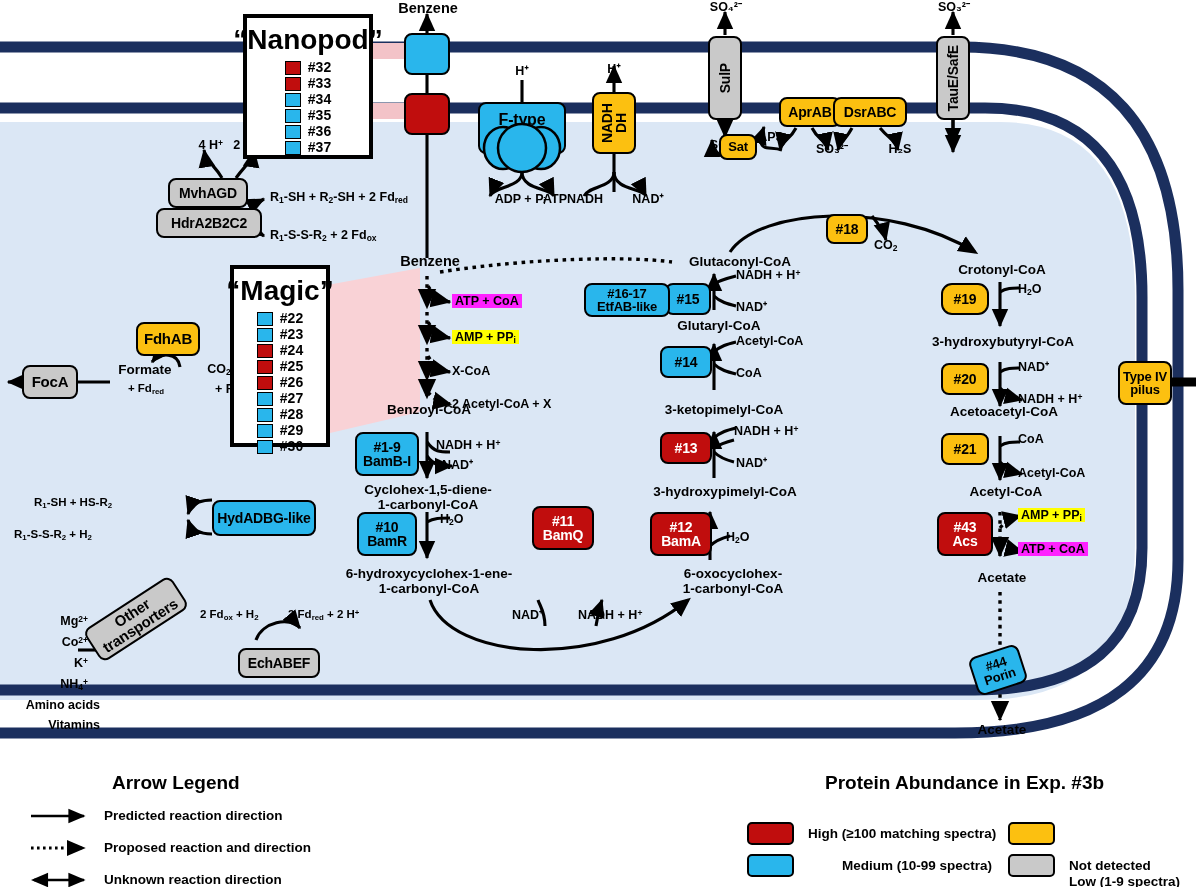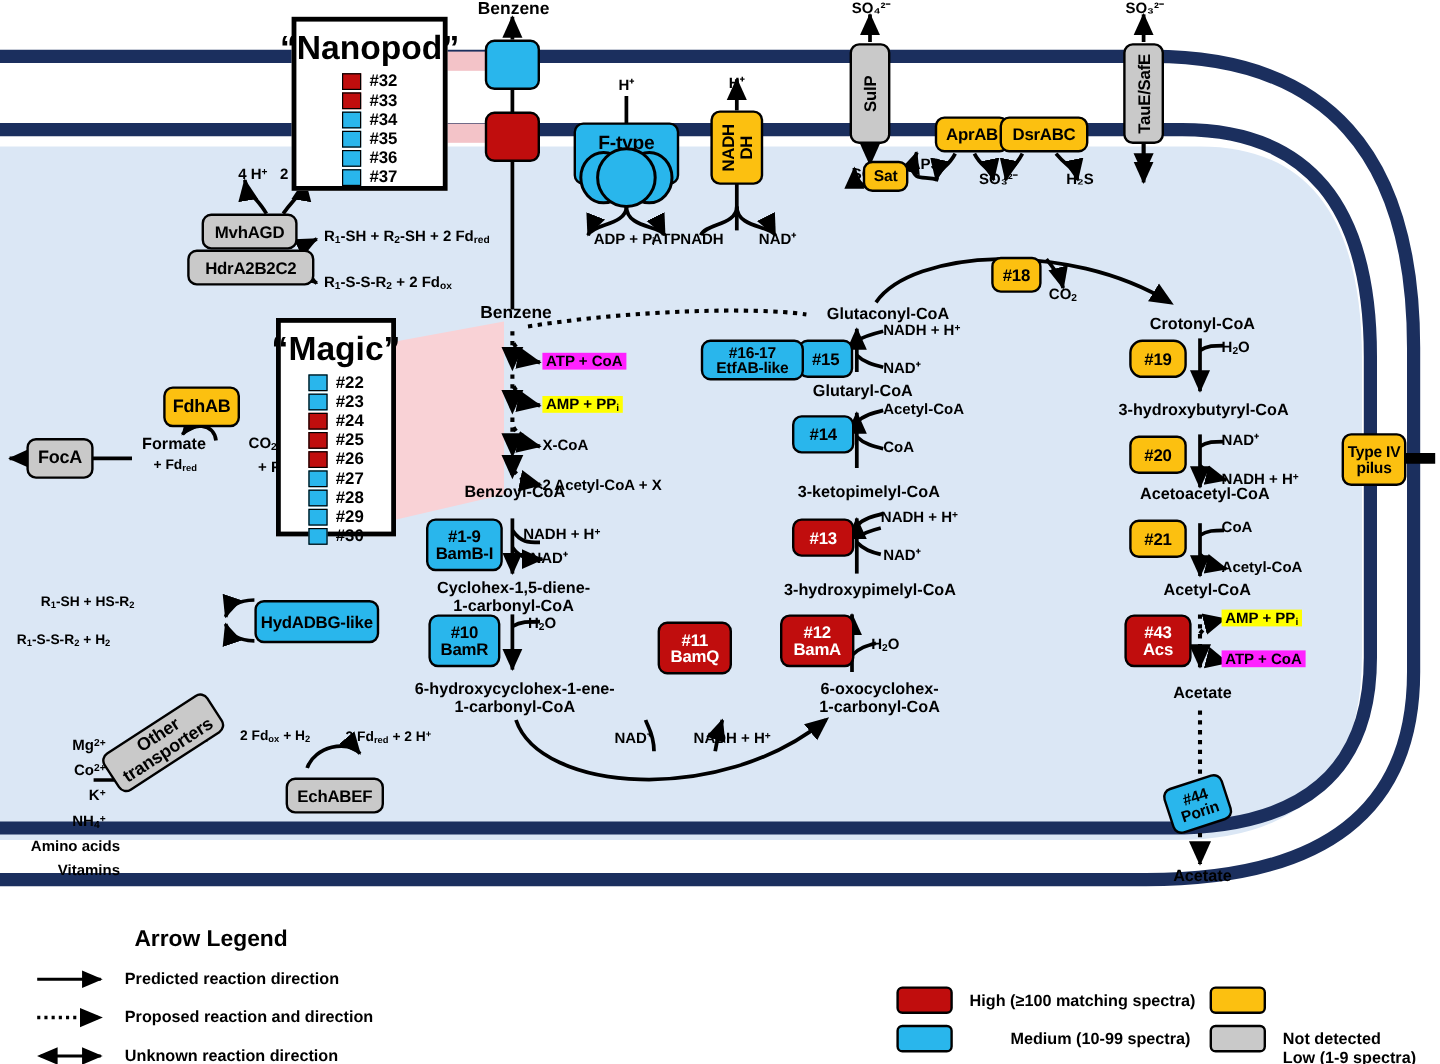--- a/index.html
+++ b/index.html
@@ -372,21 +372,21 @@
   </div>
 
   <div class="pbox blue" style="left:355px; top:432px; width:64px; height:44px; font-size:14px;">
     <span>#1-9</span>
     <span>BamB-I</span>
   </div>
   <div class="pbox blue" style="left:357px; top:512px; width:60px; height:44px; font-size:14px;">
     <span>#10</span>
     <span>BamR</span>
   </div>
-  <div class="pbox red" style="left:548px; top:506px; width:62px; height:44px; font-size:14px;margin-top:12px;">
+  <div class="pbox red" style="left:532px; top:506px; width:62px; height:44px; font-size:14px;">
     <span>#11</span>
     <span>BamQ</span>
   </div>
   <div class="pbox red" style="left:650px; top:512px; width:62px; height:44px; font-size:14px;justify-content:center;">
     <span>#12</span>
     <span>BamA</span>
   </div>
 
   <div class="pbox red" style="left:660px; top:432px; width:52px; height:32px; font-size:14px;">
     <span>#13</span>
@@ -515,20 +515,21 @@
     </defs>
     <line x1="31" y1="816" x2="84" y2="816" stroke="#000" stroke-width="2.6" marker-end="url(#lah)"></line>
     <line x1="31" y1="848" x2="84" y2="848" stroke="#000" stroke-width="2.9" stroke-dasharray="2.6 3.4" marker-end="url(#lah)"></line>
     <line x1="34" y1="880" x2="84" y2="880" stroke="#000" stroke-width="2.6" marker-end="url(#lah)" marker-start="url(#lahs)"></line>
   </svg>
 
   <div class="leg-item" style="left:104px; top:808px;">Predicted reaction direction</div>
   <div class="leg-item" style="left:104px; top:840px;">Proposed reaction and direction</div>
   <div class="leg-item" style="left:104px; top:872px;">Unknown reaction direction</div>
 
+  <div class="legend-title f18" style="left:825px; top:772px; font-size:19px;">Protein Abundance in Exp. #3b</div>
 
   <div class="abx red" style="left:747px; top:822px;"></div>
   <div class="abx blue" style="left:747px; top:854px;"></div>
   <div class="abx yellow" style="left:1008px; top:822px;"></div>
   <div class="abx grey" style="left:1008px; top:854px;"></div>
 
   <div class="leg-item" style="left:808px; top:826px;">High (≥100 matching spectra)</div>
   <div class="leg-item" style="left:808px; top:858px;margin-left:34px;">Medium (10-99 spectra)</div>
   <div class="leg-item" style="left:1069px; top:874px;">Low (1-9 spectra)</div>
   <div class="leg-item" style="left:1069px; top:858px;text-align:center;">Not detected</div>

